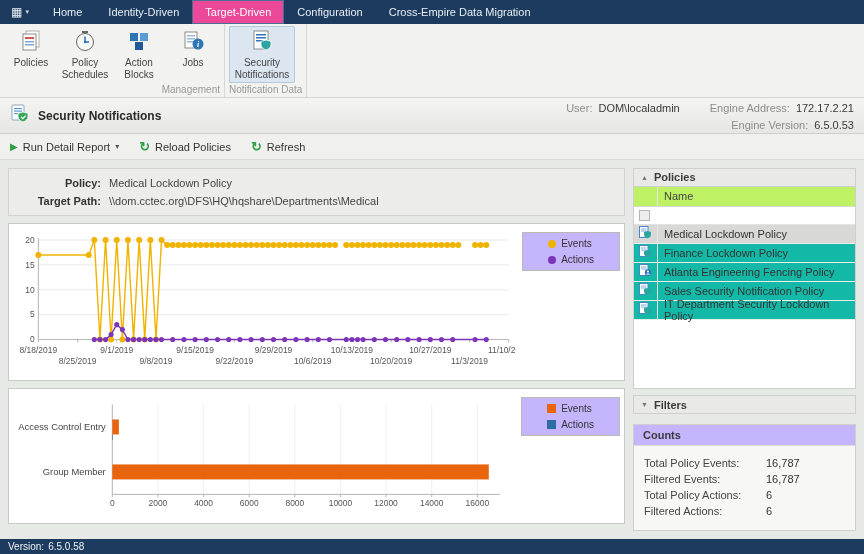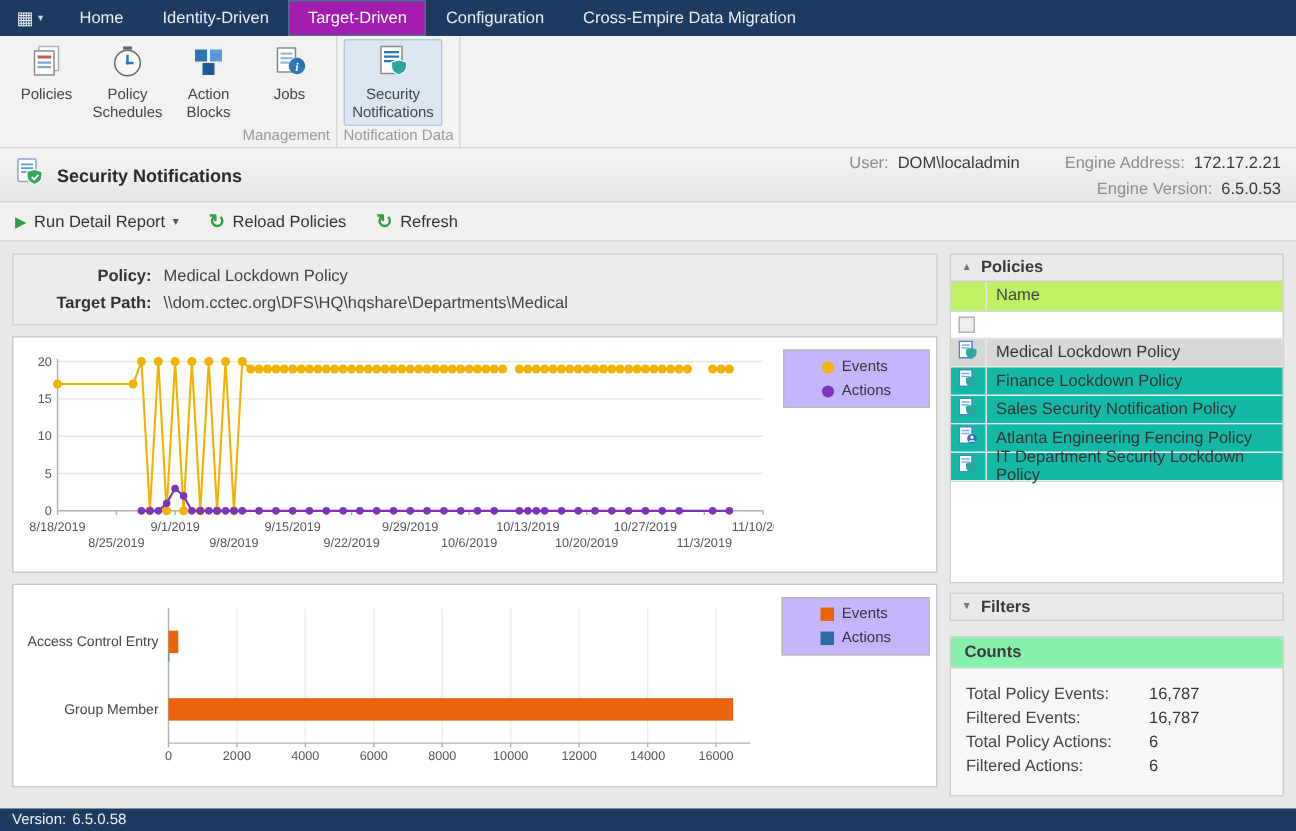--- a/index.html
+++ b/index.html
@@ -6,21 +6,21 @@
   html,body{width:864px;height:554px;overflow:hidden}
   body{font-family:"Liberation Sans",sans-serif;font-size:11px;color:#333;background:#e7e9e6}
   .app{width:864px;height:554px;display:flex;flex-direction:column}
 
   
   .titlebar{flex:0 0 24px;background:#1d3b5e;display:flex;align-items:stretch;color:#fff}
   .appmenu{width:40px;display:flex;align-items:center;justify-content:center;gap:3px;cursor:pointer}
   .appmenu .grid{font-size:12px;line-height:1;color:#e8eef5}
   .appmenu .caret{font-size:7px;color:#cdd8e4}
   .tab{padding:0 13px;display:flex;align-items:center;font-size:11px;cursor:pointer;color:#e8eef5}
-  .tab.active{background:#a21caf;box-shadow:inset 0 0 0 1px #4a6f94;color:#fff}
+  .tab.active{background:#ec4899;box-shadow:inset 0 0 0 1px #4a6f94;color:#fff}
 
   
   .ribbon{flex:0 0 72px;background:#f2f2f0;border-bottom:1px solid #d5d5d3;display:flex}
   .ribbon-group{display:flex;flex-direction:column;border-right:1px solid #d8d8d6;padding:2px 4px 0}
   .ribbon-items{flex:1;display:flex;align-items:flex-start}
   .ribbon-item{width:54px;display:flex;flex-direction:column;align-items:center;gap:2px;padding:3px 2px;border-radius:2px;cursor:pointer}
   .ribbon-item.wide{width:66px}
   .ribbon-item.selected{background:#dbe6f1;box-shadow:inset 0 0 0 1px #b5c9dd}
   .rlabel{font-size:10px;text-align:center;line-height:1.15;color:#444}
   .ribbon-group-label{font-size:10px;color:#9a9a98;text-align:right;padding:1px 0 2px}
@@ -65,21 +65,21 @@
   .pt-header{display:flex;background:#bef264;border-bottom:1px solid #d8d8d6;height:20px;font-weight:normal;color:#444}
   .pt-filter{display:flex;border-bottom:1px solid #e3e3e1;height:18px;align-items:center}
   .filter-box{width:11px;height:11px;border:1px solid #b5b5b3;background:#eeeeec;margin-left:5px;cursor:pointer}
   .icon-col{width:24px;border-right:1px solid #e6e6e4;display:flex;align-items:center;justify-content:center}
   .name-col{flex:1;display:flex;align-items:center;padding:0 6px}
   .prow{display:flex;height:19px;border-bottom:1px solid #ececea;cursor:pointer;background:#14b8a6}
   .prow.selected{background:#d8d8d6}
   .filters-hdr{margin-top:6px}
 
   .counts{margin-top:10px;border:1px solid #cfcfcd;background:#f7f7f5}
-  .counts-header{background:#86efac;padding:4px 9px;font-weight:bold;color:#3a3a3a;border-bottom:1px solid #dcdcda}
+  .counts-header{background:#c4b5fd;padding:4px 9px;font-weight:bold;color:#3a3a3a;border-bottom:1px solid #dcdcda}
   .counts-body{padding:7px 10px 9px}
   .count-row{display:grid;grid-template-columns:116px auto;gap:6px;margin:4px 0;justify-content:start}
   .count-label{color:#444}
   .count-value{color:#333}
 
   .statusbar{flex:0 0 15px;background:#1d3b5e;color:#eef2f6;font-size:10px;display:flex;align-items:center;gap:4px;padding:0 8px}
 </style>
 </head>
 <body>
 
@@ -480,37 +480,37 @@
                 </svg></span>
             </div>
           <div class="name-col">Finance Lockdown Policy</div>
         </div>
         <div class="prow">
           <div class="icon-col">
               <span><svg width="13" height="13" viewBox="0 0 13 13">
                   <rect x="0.5" y="0.5" width="8.5" height="11" fill="#fff" stroke="#4a86c5"></rect>
                   <rect x="2" y="2.5" width="5.5" height="1" fill="#7fb0dd"></rect>
                   <rect x="2" y="4.5" width="5.5" height="1" fill="#7fb0dd"></rect>
-                  <path d="M8.5 5 L12 6 V8.4 C12 10.4 10.3 11.6 8.5 12.3 C6.7 11.6 5 10.4 5 8.4 V6 Z" fill="#2ba5a0"></path>
+                  <circle cx="9" cy="8.5" r="3.2" fill="#2e75b6"></circle>
+                  <circle cx="9" cy="7.5" r="1.1" fill="#fff"></circle>
+                  <path d="M6.8 10.5 C7 9.2 11 9.2 11.2 10.5 Z" fill="#fff"></path>
                 </svg></span>
             </div>
-          <div class="name-col">Sales Security Notification Policy</div>
+          <div class="name-col">Atlanta Engineering Fencing Policy</div>
         </div>
         <div class="prow">
           <div class="icon-col">
               <span><svg width="13" height="13" viewBox="0 0 13 13">
                   <rect x="0.5" y="0.5" width="8.5" height="11" fill="#fff" stroke="#4a86c5"></rect>
                   <rect x="2" y="2.5" width="5.5" height="1" fill="#7fb0dd"></rect>
                   <rect x="2" y="4.5" width="5.5" height="1" fill="#7fb0dd"></rect>
-                  <circle cx="9" cy="8.5" r="3.2" fill="#2e75b6"></circle>
-                  <circle cx="9" cy="7.5" r="1.1" fill="#fff"></circle>
-                  <path d="M6.8 10.5 C7 9.2 11 9.2 11.2 10.5 Z" fill="#fff"></path>
+                  <path d="M8.5 5 L12 6 V8.4 C12 10.4 10.3 11.6 8.5 12.3 C6.7 11.6 5 10.4 5 8.4 V6 Z" fill="#2ba5a0"></path>
                 </svg></span>
             </div>
-          <div class="name-col">Atlanta Engineering Fencing Policy</div>
+          <div class="name-col">Sales Security Notification Policy</div>
         </div>
         <div class="prow">
           <div class="icon-col">
               <span><svg width="13" height="13" viewBox="0 0 13 13">
                   <rect x="0.5" y="0.5" width="8.5" height="11" fill="#fff" stroke="#4a86c5"></rect>
                   <rect x="2" y="2.5" width="5.5" height="1" fill="#7fb0dd"></rect>
                   <rect x="2" y="4.5" width="5.5" height="1" fill="#7fb0dd"></rect>
                   <path d="M8.5 5 L12 6 V8.4 C12 10.4 10.3 11.6 8.5 12.3 C6.7 11.6 5 10.4 5 8.4 V6 Z" fill="#2ba5a0"></path>
                 </svg></span>
             </div>

